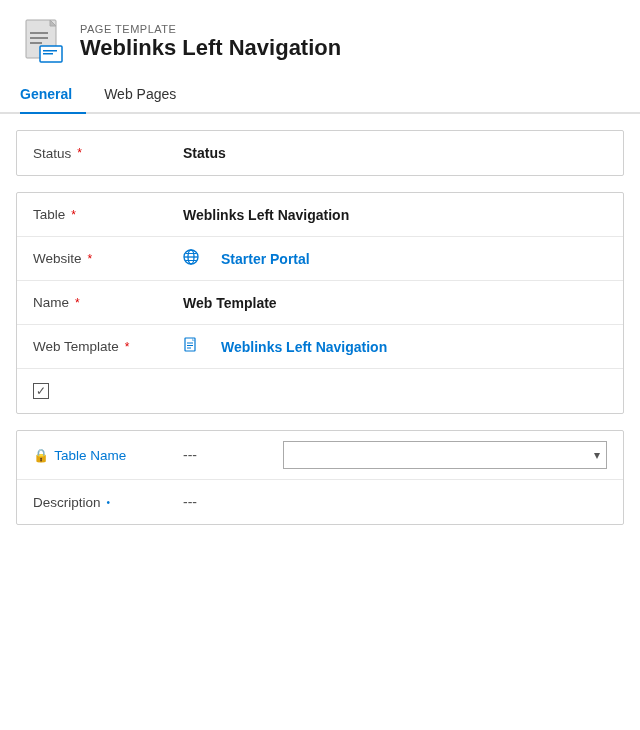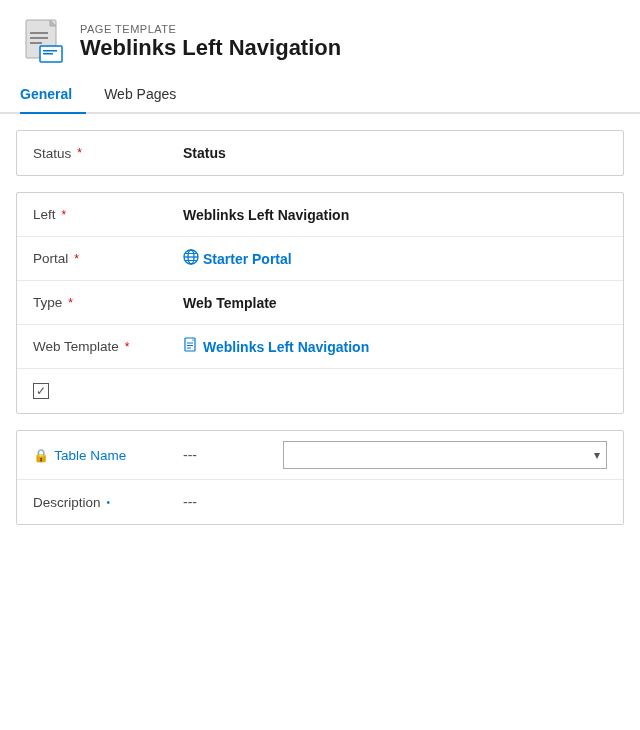--- a/index.html
+++ b/index.html
@@ -100,21 +100,21 @@
       gap: 6px;
     }
     .field-value.bold {
       font-weight: 700;
     }
     .field-value a, .field-value .link {
       color: #0078d4;
       text-decoration: none;
       display: flex;
       align-items: center;
-      gap: 4px;
+      gap: 22px;
       font-weight: 600;
     }
 
     
     .checkbox-field {
       width: 16px;
       height: 16px;
       border: 1.5px solid #555;
       display: inline-flex;
       align-items: center;
@@ -223,50 +223,50 @@
       <span class="required-star">*</span>
     </div>
     <div class="field-value bold">Status</div>
   </div>
 </div>
 
 <div class="section">
 
   <div class="field-row">
     <div class="field-label">
-      <span>Left</span>
+      <span>Table</span>
       <span class="required-star">*</span>
     </div>
     <div class="field-value bold">Weblinks Left Navigation</div>
   </div>
 
   <div class="field-row">
     <div class="field-label">
-      <span>Portal</span>
+      <span>Website</span>
       <span class="required-star">*</span>
     </div>
     <div class="field-value">
       <a href="#">
         <span>
           <svg width="16" height="16" viewBox="0 0 16 16" fill="none">
             <circle cx="8" cy="8" r="7" stroke="#0078d4" stroke-width="1.3" fill="none"></circle>
             <ellipse cx="8" cy="8" rx="3" ry="7" stroke="#0078d4" stroke-width="1.3" fill="none"></ellipse>
             <line x1="1" y1="8" x2="15" y2="8" stroke="#0078d4" stroke-width="1.3"></line>
             <line x1="2.5" y1="4.5" x2="13.5" y2="4.5" stroke="#0078d4" stroke-width="1"></line>
             <line x1="2.5" y1="11.5" x2="13.5" y2="11.5" stroke="#0078d4" stroke-width="1"></line>
           </svg>
         </span>
         <span>Starter Portal</span>
       </a>
     </div>
   </div>
 
   <div class="field-row">
     <div class="field-label">
-      <span>Type</span>
+      <span>Name</span>
       <span class="required-star">*</span>
     </div>
     <div class="field-value bold">Web Template</div>
   </div>
 
   <div class="field-row">
     <div class="field-label">
       <span>Web Template</span>
       <span class="required-star">*</span>
     </div>

